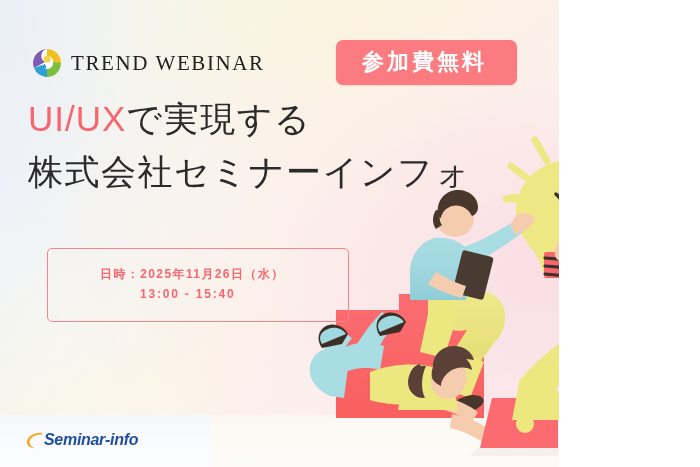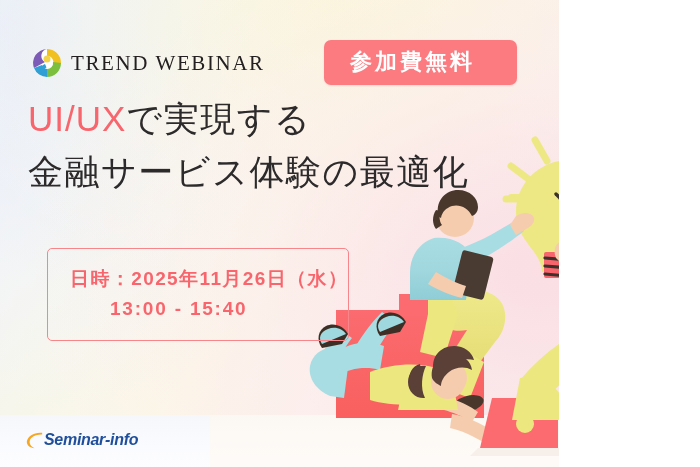--- a/index.html
+++ b/index.html
@@ -76,21 +76,21 @@
   }
 
   
   .badge {
     position: absolute;
     right: 42px;
     top: 40px;
     background: #fb7b80;
     color: #ffffff;
     border-radius: 7px;
-    padding: 10px 42px 11px 26px;
+    padding: 10px 30px 11px 26px;
     font-size: 22px;
     font-weight: bold;
     letter-spacing: 3px;
     line-height: 1.1;
     white-space: nowrap;
     box-shadow: 0 1px 2px rgba(190, 110, 115, 0.18);
   }
 
   
   .title {
@@ -117,26 +117,27 @@
     left: 47px;
     top: 248px;
     width: 272px;
     border: 1.6px solid #f8858a;
     border-radius: 5px;
     padding: 17px 14px 19px 14px;
     background: transparent;
   }
   .detail-row {
     color: #f8656c;
-    font-size: 19px;
+    font-size: 12px;
     font-weight: bold;
     letter-spacing: 1.4px;
     line-height: 1.35;
     white-space: nowrap;
     padding-left: 8px;
+    margin-left: 30px;
   }
   .detail-row.time {
     padding-left: 48px;
     margin-top: 4px;
     letter-spacing: 1.8px;
   }
   .detail-row.spaced {
     margin-top: 15px;
   }
 
@@ -327,21 +328,21 @@
       <path d="M26 32 c-6 2 -9 8 -8 14 c1 6 6 10 12 10 l0 -6 c-3 0 -6 -2 -6 -5 c0 -3 2 -5 5 -6 z" fill="#2f9fd4"></path>
       <circle cx="30" cy="30" r="28" fill="none" stroke="#ffffff" stroke-width="0"></circle>
     </svg>
     <div class="brand-text">TREND WEBINAR</div>
   </div>
 
   <div class="badge">参加費無料</div>
 
   <div class="title">
     <div class="title-line"><span class="title-accent">UI/UX</span><span>で実現する</span></div>
-    <div class="title-line">金融サービス体験の最適化</div>
+    <div class="title-line">株式会社セミナーインフォ</div>
   </div>
 
   <div class="details">
     <div class="detail-row">日時：2025年11月26日（水）</div>
     <div class="detail-row time">13:00 - 15:40</div>
   </div>
 
   <div class="footer-logo">
     <svg class="footer-swoosh" viewBox="0 0 20 22" xmlns="http://www.w3.org/2000/svg">
       <path d="M19 2 C10 1 2 6 1 12 C0.5 17 5 20 10 20 C6 18 3.5 15 4.5 11 C5.5 7 12 3.5 19 4 Z" fill="#f5a623"></path>

